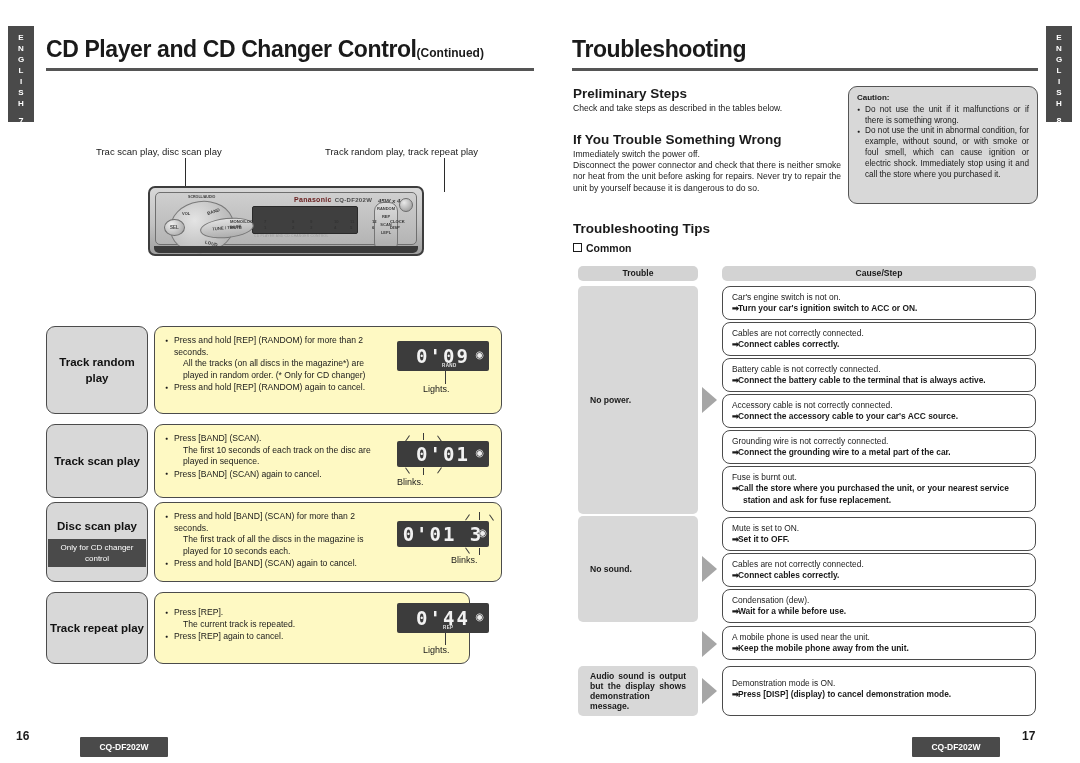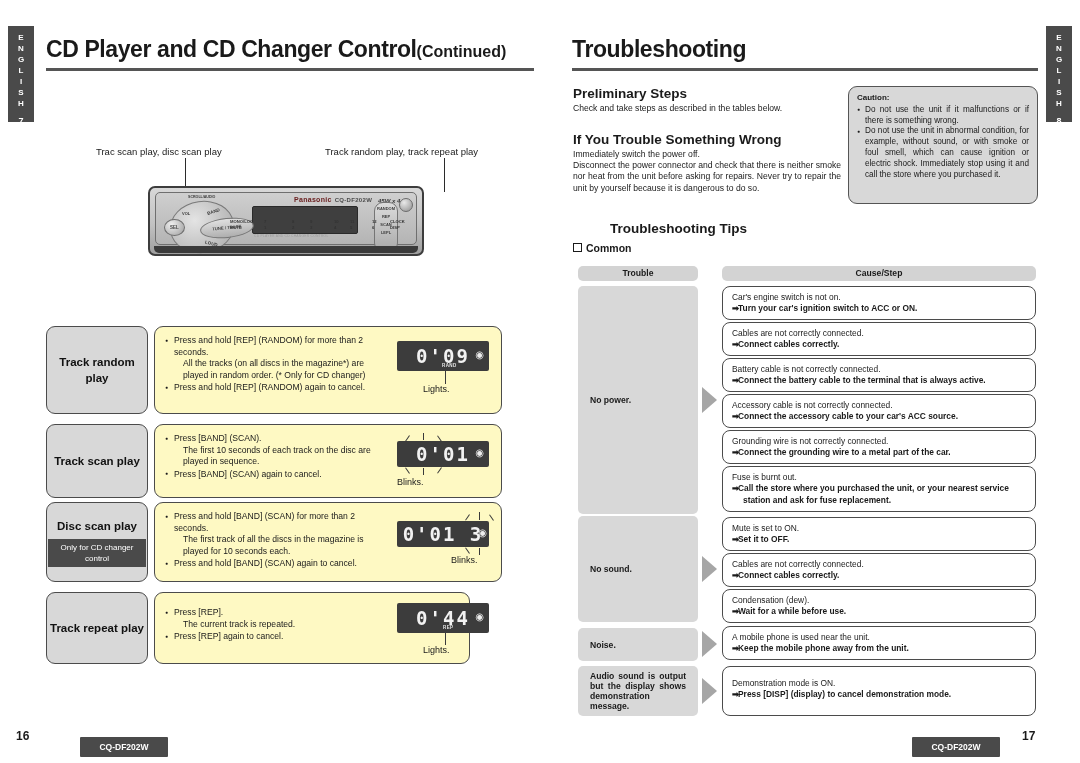--- a/index.html
+++ b/index.html
@@ -38,21 +38,21 @@
 
   
   .page-title {
     position: absolute;
     font-size: 23px;
     font-weight: bold;
     letter-spacing: -0.4px;
     white-space: nowrap;
   }
   .page-title .cont {
-    font-size: 16px;
+    font-size: 12px;
     font-weight: bold;
     letter-spacing: 0;
   }
   #title-left  { left: 46px;  top: 36px; }
   #title-right { left: 572px; top: 36px; }
   .title-rule {
     position: absolute;
     height: 3px;
     background: #555555;
   }
@@ -555,21 +555,21 @@
   <div class="body-text" style="left:573px; top:160px; width:268px;">Disconnect the power connector and check that there is neither smoke nor heat from the unit before asking for repairs. Never try to repair the unit by yourself because it is dangerous to do so.</div>
 
   <div class="caution-box">
     <div class="ttl">Caution:</div>
     <ul>
       <li>Do not use the unit if it malfunctions or if there is something wrong.</li>
       <li>Do not use the unit in abnormal condition, for example, without sound, or with smoke or foul smell, which can cause ignition or electric shock. Immediately stop using it and call the store where you purchased it.</li>
     </ul>
   </div>
 
-  <div class="sec-head" style="left:573px; top:221px;margin-left:37px;">Troubleshooting Tips</div>
+  <div class="sec-head" style="left:573px; top:221px;">Troubleshooting Tips</div>
   <div class="common-head">
     <span class="chk"></span><span>Common</span>
   </div>
 
   <div class="thead" style="left:578px; top:266px; width:120px;">Trouble</div>
   <div class="thead" style="left:722px; top:266px; width:314px;">Cause/Step</div>
 
   <div class="tcell-trouble" style="left:578px; top:286px; width:120px; height:228px;">
     <span>No power.</span>
   </div>
@@ -611,23 +611,20 @@
   </div>
   <div class="tcell-cause" style="left:722px; top:553px; width:314px; height:34px;">
     <span>Cables are not correctly connected.</span>
     <span class="step"><span class="ar">➡</span><span>Connect cables correctly.</span></span>
   </div>
   <div class="tcell-cause" style="left:722px; top:589px; width:314px; height:34px;">
     <span>Condensation (dew).</span>
     <span class="step"><span class="ar">➡</span><span>Wait for a while before use.</span></span>
   </div>
 
-  <div class="tcell-trouble" style="left:578px; top:628px; width:120px; height:33px;">
-    <span>Noise.</span>
-  </div>
   <div class="arrow-grey" style="left:702px; top:631px;"></div>
   <div class="tcell-cause" style="left:722px; top:626px; width:314px; height:34px;">
     <span>A mobile phone is used near the unit.</span>
     <span class="step"><span class="ar">➡</span><span>Keep the mobile phone away from the unit.</span></span>
   </div>
 
   <div class="tcell-trouble" style="left:578px; top:666px; width:120px; height:50px;">
     <span>Audio sound is output but the display shows demonstration message.</span>
   </div>
   <div class="arrow-grey" style="left:702px; top:678px;"></div>

